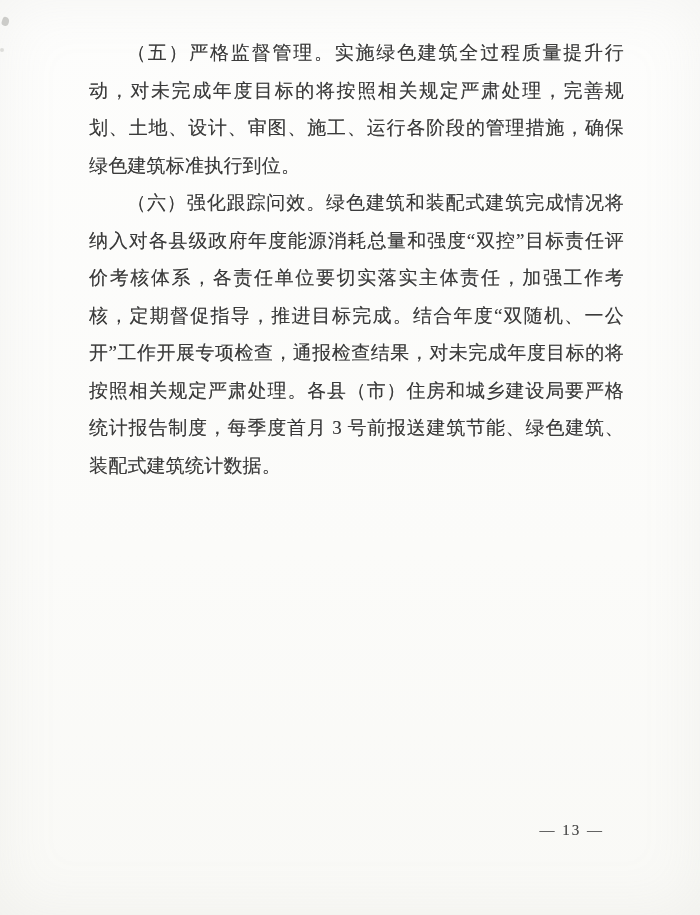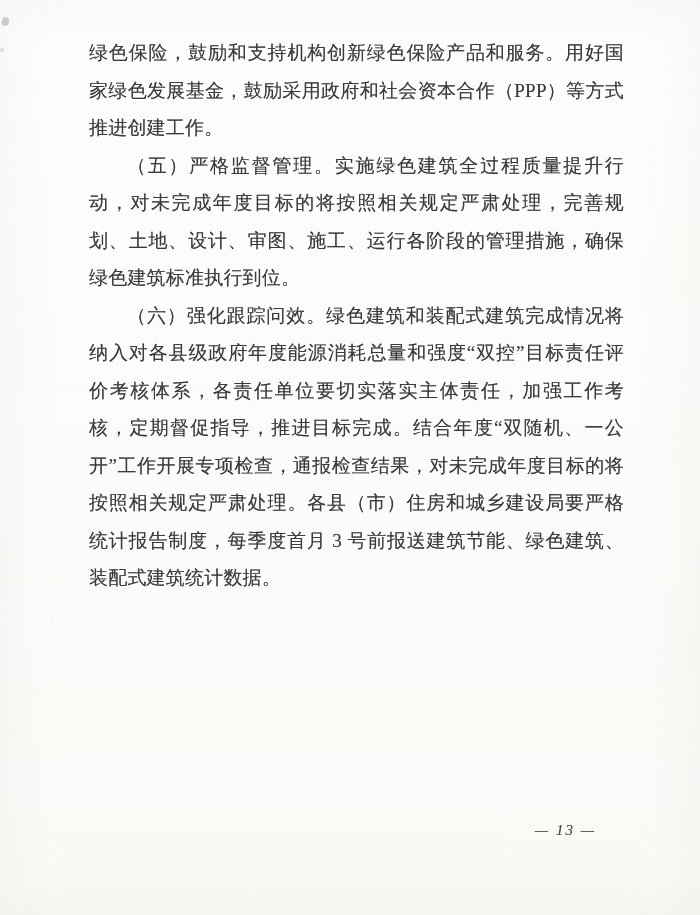--- a/index.html
+++ b/index.html
@@ -17,24 +17,23 @@
     position:absolute;top:34px;left:89px;right:76px;
     font-size:19px;line-height:37.5px;color:#3b3b3b;
     text-align:justify;text-justify:inter-character;
     letter-spacing:0.2px;
     text-shadow:0 0 0.5px rgba(70,70,70,0.55);
   }
   .para{margin:0;}
   .para.indent{text-indent:2em;}
   .lead{font-weight:400;}
   .footer{
-    position:absolute;top:822px;right:104px;
+    position:absolute;top:822px;right:96px;
     font-size:15px;color:#474747;letter-spacing:2px;
     text-shadow:0 0 0.5px rgba(70,70,70,0.5);
-    font-style:italic;
   }
   .speck{
     position:absolute;left:2px;top:17px;width:7px;height:9px;
     background:#a8a8a4;opacity:0.55;border-radius:40% 60% 55% 45%;
     transform:rotate(18deg);
   }
   .speck2{
     position:absolute;left:0px;top:48px;width:4px;height:4px;
     background:#b5b5b0;opacity:0.4;border-radius:50%;
   }
@@ -42,21 +41,20 @@
 </head>
 <body>
 
 <div class="page">
 
   <div class="speck"></div>
   <div class="speck2"></div>
 
   <div class="content">
 
-    <p class="para"><span class="lead"></span><span>绿色保险，鼓励和支持机构创新绿色保险产品和服务。用好国家绿色发展基金，鼓励采用政府和社会资本合作（PPP）等方式推进创建工作。</span></p>
 
     <p class="para indent"><span class="lead">（五）严格监督管理。</span><span>实施绿色建筑全过程质量提升行动，对未完成年度目标的将按照相关规定严肃处理，完善规划、土地、设计、审图、施工、运行各阶段的管理措施，确保绿色建筑标准执行到位。</span></p>
 
     <p class="para indent"><span class="lead">（六）强化跟踪问效。</span><span>绿色建筑和装配式建筑完成情况将纳入对各县级政府年度能源消耗总量和强度“双控”目标责任评价考核体系，各责任单位要切实落实主体责任，加强工作考核，定期督促指导，推进目标完成。结合年度“双随机、一公开”工作开展专项检查，通报检查结果，对未完成年度目标的将按照相关规定严肃处理。各县（市）住房和城乡建设局要严格统计报告制度，每季度首月 3 号前报送建筑节能、绿色建筑、装配式建筑统计数据。</span></p>
 
 
   </div>
 
   <div class="footer">— 13 —</div>
 

